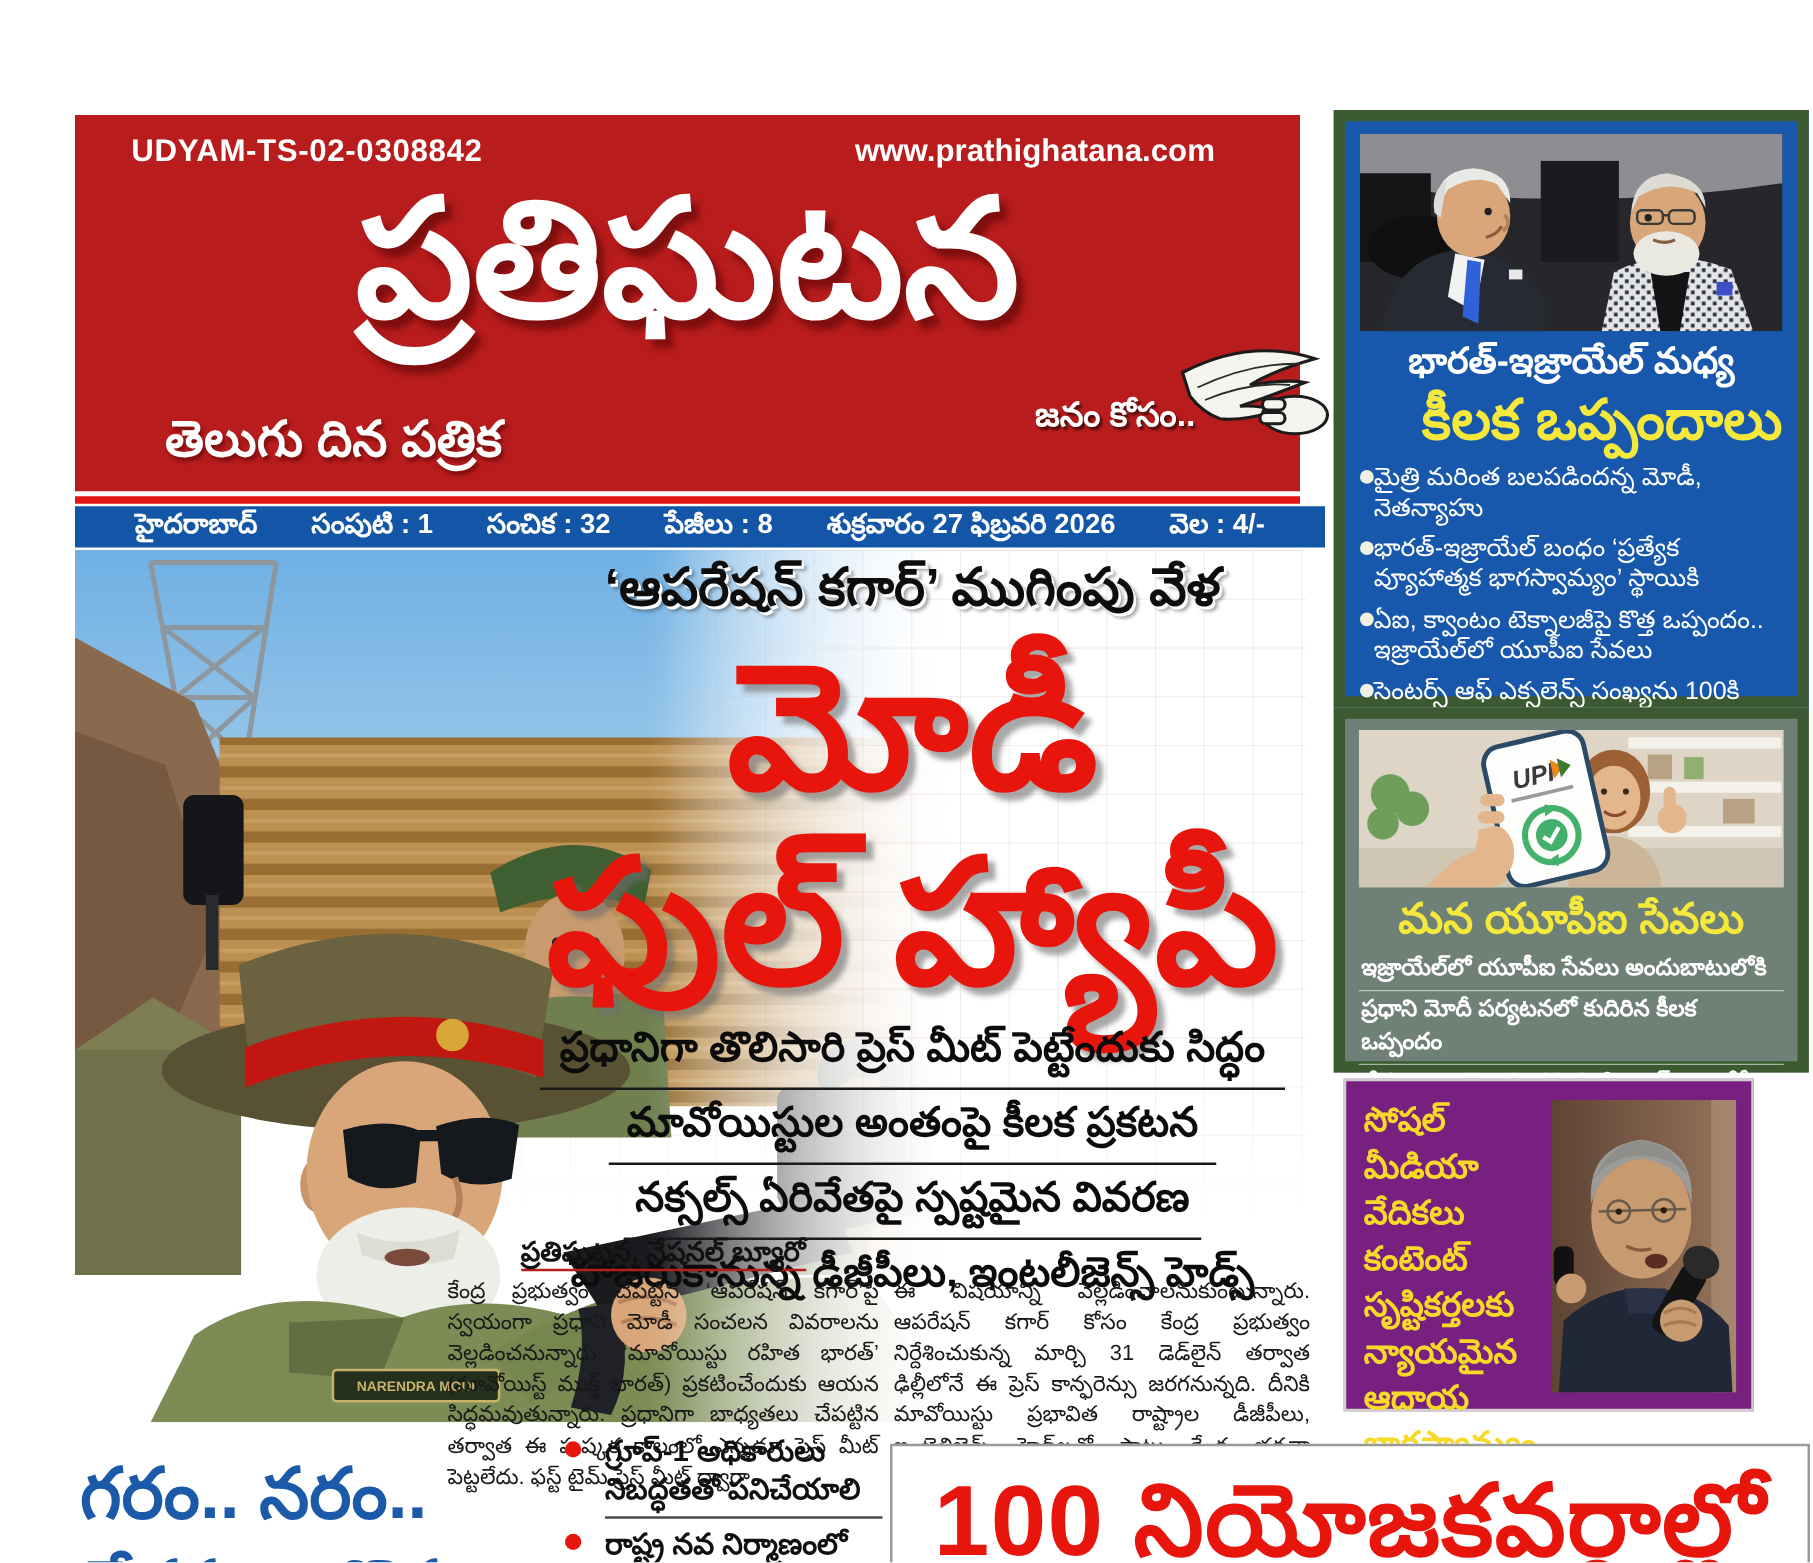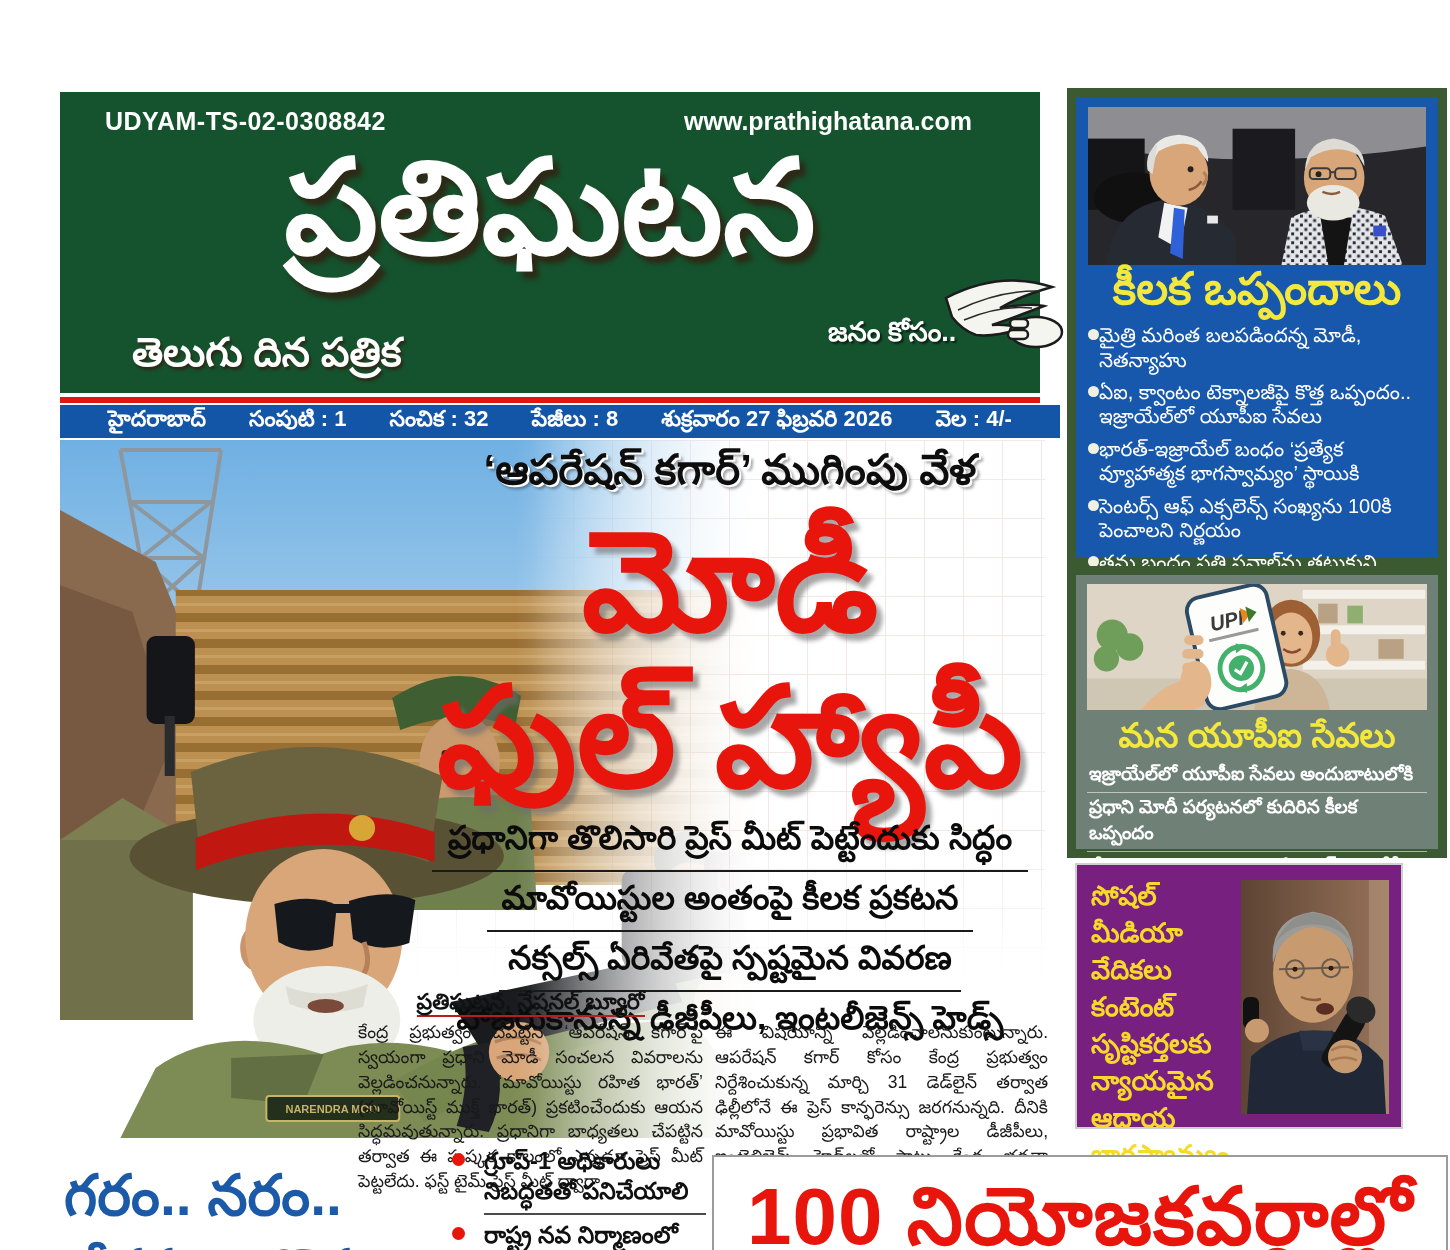--- a/index.html
+++ b/index.html
@@ -1,20 +1,20 @@
 <!DOCTYPE html>
 <html><head>
 <meta charset="utf-8">
 <style>
   html,body{margin:0;padding:0;background:#ffffff;}
   .page{position:relative;width:1450px;height:1250px;overflow:hidden;background:#fff;
         font-family:"Liberation Sans",sans-serif;}
 
   
-  .masthead{position:absolute;left:60px;top:92px;width:980px;height:301px;background:#14532d;color:#fff;}
+  .masthead{position:absolute;left:60px;top:92px;width:980px;height:301px;background:#b91c1c;color:#fff;}
   .m-reg{position:absolute;left:45px;top:15px;font-size:25px;font-weight:bold;letter-spacing:.5px;}
   .m-site{position:absolute;right:68px;top:15px;font-size:25px;font-weight:bold;cursor:pointer;}
   .m-title{position:absolute;left:0;top:30px;width:100%;text-align:center;font-size:132px;font-weight:bold;
            line-height:1.3;text-shadow:6px 7px 5px rgba(70,0,0,.5);white-space:nowrap;}
   .m-tagline{position:absolute;left:72px;top:238px;font-size:40px;font-weight:bold;
              text-shadow:2px 3px 3px rgba(70,0,0,.5);}
   .m-slogan{position:absolute;left:768px;top:225px;font-size:27px;font-weight:bold;
             text-shadow:2px 2px 2px rgba(0,0,0,.6);}
   .m-quill{position:absolute;left:878px;top:186px;}
 
@@ -54,21 +54,21 @@
   .bc-left{left:298px;width:345px;}
   .bc-right{left:655px;width:333px;}
   .cont{font-weight:bold;white-space:nowrap;}
   .cont .pg{color:#e8150d;font-size:21px;}
 
   
   .box1{position:absolute;left:1067px;top:88px;width:380px;height:478px;box-sizing:border-box;
         background:#1758ac;border:9px solid #3b5a31;padding:10px 12px;}
   .pbox{display:block;width:100%;}
   .ag-t1{margin-top:8px;text-align:center;color:#fff;font-size:29px;font-weight:bold;}
-  .ag-t2{text-align:center;color:#f3e83b;font-size:45px;font-weight:bold;line-height:1.05;}
+  .ag-t2{text-align:right;color:#f3e83b;font-size:45px;font-weight:bold;line-height:1.05;}
   .ag-list{margin:11px 0 0;padding:0;list-style:none;}
   .ag-list li{display:flex;color:#fff;font-size:20px;line-height:1.22;margin-bottom:8px;}
   .dot{flex:0 0 auto;width:11px;height:11px;border-radius:50%;background:#f1f1e2;margin-top:6px;}
 
   .box2{position:absolute;left:1067px;top:566px;width:380px;height:292px;box-sizing:border-box;
         background:#6f8177;border:9px solid #3b5a31;padding:9px 11px;}
   .upi-t{text-align:center;color:#f3e83b;font-weight:bold;font-size:34px;line-height:1.1;margin-top:7px;}
   .upi-lines{margin-top:6px;}
   .upi-line{color:#fff;font-size:18.5px;font-weight:bold;padding:3px 2px;
             border-bottom:1px solid rgba(255,255,255,.55);}
@@ -258,33 +258,34 @@
         <ellipse cx="252" cy="72" rx="31" ry="34" fill="#d8a678"></ellipse>
         <path d="M222 64 Q224 34 252 32 Q283 37 283 60 L276 48 Q252 36 228 51 Z" fill="#dddbd4"></path>
         <ellipse cx="251" cy="97" rx="27" ry="18" fill="#e9e9e2"></ellipse>
         <rect x="227" y="62" width="21" height="11" rx="4" fill="none" stroke="#3a3a3a" stroke-width="2"></rect>
         <rect x="253" y="62" width="21" height="11" rx="4" fill="none" stroke="#3a3a3a" stroke-width="2"></rect>
         <line x1="248" y1="66" x2="253" y2="66" stroke="#3a3a3a" stroke-width="2"></line>
         <circle cx="236" cy="68" r="3" fill="#222"></circle>
         <path d="M240 86 q10 4 18 0" stroke="#8a5a3c" stroke-width="2.5" fill="none"></path>
       </g>
     </svg>
+    <div class="ag-t1">భారత్-ఇజ్రాయేల్ మధ్య</div>
     <div class="ag-t2">కీలక ఒప్పందాలు</div>
     <ul class="ag-list">
       <li>
           <span class="dot"></span>
           <span>మైత్రి మరింత బలపడిందన్న మోడీ, నెతన్యాహు</span>
         </li>
       <li>
           <span class="dot"></span>
+          <span>భారత్-ఇజ్రాయేల్ బంధం ‘ప్రత్యేక వ్యూహాత్మక భాగస్వామ్యం’ స్థాయికి</span>
+        </li>
+      <li>
+          <span class="dot"></span>
           <span>ఏఐ, క్వాంటం టెక్నాలజీపై కొత్త ఒప్పందం.. ఇజ్రాయేల్‌లో యూపీఐ సేవలు</span>
-        </li>
-      <li>
-          <span class="dot"></span>
-          <span>భారత్-ఇజ్రాయేల్ బంధం ‘ప్రత్యేక వ్యూహాత్మక భాగస్వామ్యం’ స్థాయికి</span>
         </li>
       <li>
           <span class="dot"></span>
           <span>సెంటర్స్ ఆఫ్ ఎక్సలెన్స్ సంఖ్యను 100కి పెంచాలని నిర్ణయం</span>
         </li>
       <li>
           <span class="dot"></span>
           <span>తమ బంధం ప్రతి సవాల్‌ను తట్టుకుని నిలిచిందన్న ప్రధాని మోడీ</span>
         </li>
       <li>

